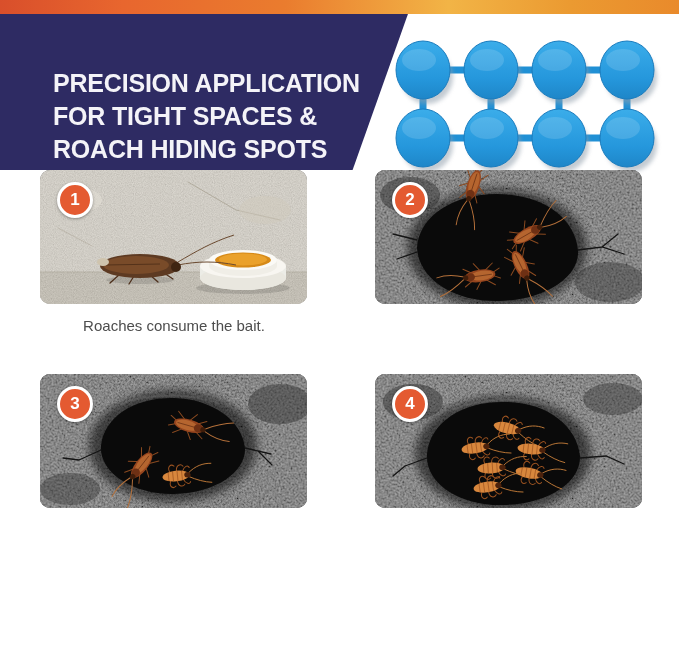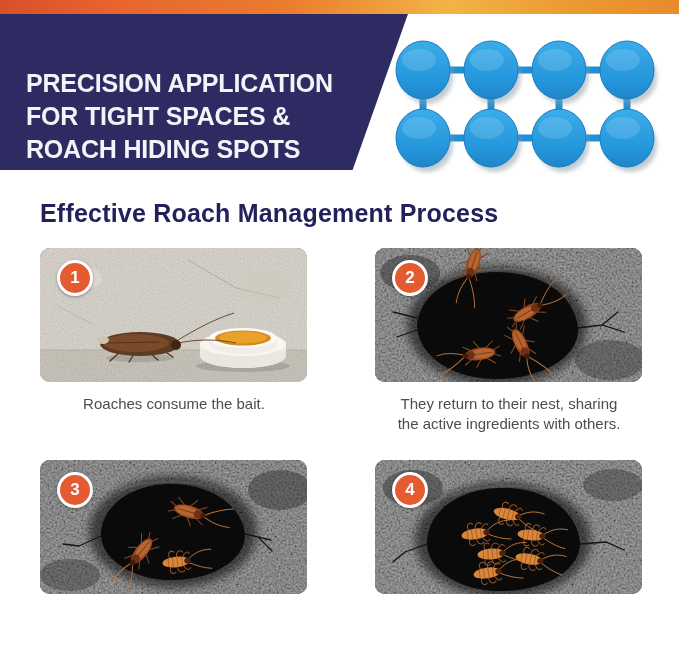--- a/index.html
+++ b/index.html
@@ -15,21 +15,21 @@
   .orange-bar{
     position:absolute;top:0;left:0;width:679px;height:14px;
     background:linear-gradient(90deg,#d94f2b 0%,#e8662e 18%,#ea7c2e 42%,#f2b446 66%,#eb9a31 84%,#e98a2b 100%);
   }
   .navy-panel{
     position:absolute;top:14px;left:0;width:410px;height:156px;
     background:#2e2b63;
     clip-path:polygon(0 0,99.5% 0,86% 100%,0 100%);
   }
   .banner-headline{
-    position:absolute;left:26px;top:50px;
+    position:absolute;left:53px;top:50px;
     color:#f4f3f8;font-size:25px;line-height:33px;font-weight:700;
     letter-spacing:-0.2px;white-space:pre-line;
   }
   .disc-tray{position:absolute;left:385px;top:14px;}
 
   
   .section-title{
     margin:25px 0 17px 40px;
     font-size:25px;line-height:36px;font-weight:700;color:#23215b;
     letter-spacing:0.2px;
@@ -45,21 +45,21 @@
   }
   .step-photo svg{display:block;}
   .step-badge{
     position:absolute;left:17px;top:12px;width:30px;height:30px;
     border-radius:50%;background:#e45a31;border:3px solid #ffffff;
     color:#ffffff;font-size:17px;font-weight:700;
     display:flex;align-items:center;justify-content:center;
     box-shadow:0 1px 3px rgba(0,0,0,0.35);
   }
   .step-caption{
-    margin:12px 0 12px -16px;width:300px;min-height:54px;
+    margin:12px 0 4px -16px;width:300px;min-height:54px;
     text-align:center;font-size:15px;line-height:20px;color:#4d4d4d;
     white-space:pre-line;
   }
 
   
   .ant{stroke:#b4703a;stroke-width:1;fill:none;stroke-linecap:round;}
   .leg{stroke:#8a4a20;stroke-width:1;fill:none;stroke-linecap:round;}
   .ant2{stroke:#c07a38;stroke-width:0.9;fill:none;stroke-linecap:round;}
   .leg2{stroke:#9a5220;stroke-width:1;fill:none;stroke-linecap:round;}
   .crack{stroke:#141414;stroke-width:1.3;fill:none;stroke-linecap:round;}
@@ -156,21 +156,20 @@
       <use href="#gDiscUnit" transform="translate(174,56)"></use>
       <use href="#gDiscUnit" transform="translate(242,56)"></use>
       <use href="#gDiscUnit" transform="translate(38,124)"></use>
       <use href="#gDiscUnit" transform="translate(106,124)"></use>
       <use href="#gDiscUnit" transform="translate(174,124)"></use>
       <use href="#gDiscUnit" transform="translate(242,124)"></use>
     </svg>
   </header>
 
   <main>
-    <h2 class="section-title">Effective Roach Management Process</h2>
 
     <div class="steps-grid">
 
       <article class="step">
         <div class="step-photo">
           <svg width="267" height="134" viewBox="0 0 267 134">
             <rect width="267" height="134" fill="#d8d3c8"></rect>
             <rect y="102" width="267" height="32" fill="#c4beb0"></rect>
             <line x1="0" y1="102" x2="267" y2="102" stroke="#b0a998" stroke-width="1"></line>
             <rect width="267" height="134" filter="url(#fNoiseLight)"></rect>
@@ -218,22 +217,20 @@
             <path class="crack" d="M203,80 l24,-3 l22,7 M227,77 l16,-13"></path>
             <path class="crack" d="M42,82 l-20,7 M42,70 l-24,-6"></path>
             <path d="M70,32 C95,20 140,17 172,28" stroke="#7a7a7a" stroke-width="2" fill="none" opacity="0.35"></path>
             <use href="#gRoach" transform="translate(98,16) rotate(108)"></use>
             <use href="#gRoach" transform="translate(153,64) rotate(-30)"></use>
             <use href="#gRoach" transform="translate(146,96) rotate(64)"></use>
             <use href="#gRoach" transform="translate(104,106) rotate(172)"></use>
           </svg>
           <span class="step-badge">2</span>
         </div>
-        <p class="step-caption">They return to their nest, sharing
-the active ingredients with others.</p>
       </article>
 
       <article class="step">
         <div class="step-photo">
           <svg width="267" height="134" viewBox="0 0 267 134">
             <rect width="267" height="134" fill="#484848"></rect>
             <rect width="267" height="134" filter="url(#fNoiseRock)" opacity="0.5"></rect>
             <ellipse cx="240" cy="30" rx="32" ry="20" fill="#2c2c2c" opacity="0.45"></ellipse>
             <ellipse cx="30" cy="115" rx="30" ry="16" fill="#303030" opacity="0.4"></ellipse>
             <ellipse cx="133" cy="72" rx="84" ry="56" fill="#000" opacity="0.55" filter="url(#fBlur3)"></ellipse>

